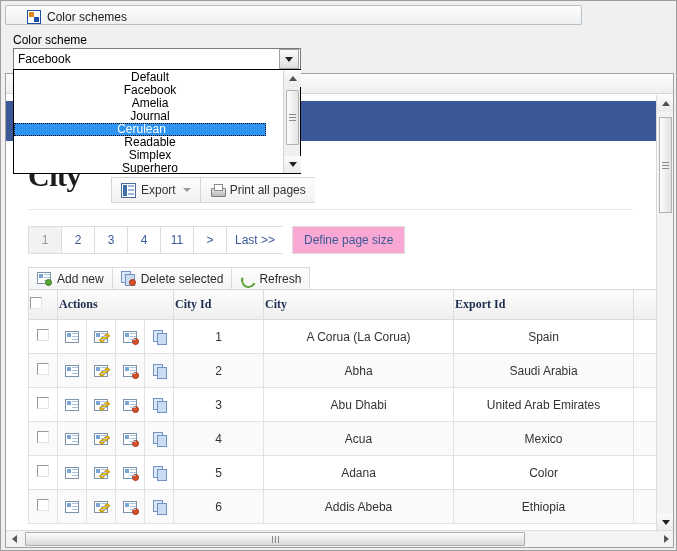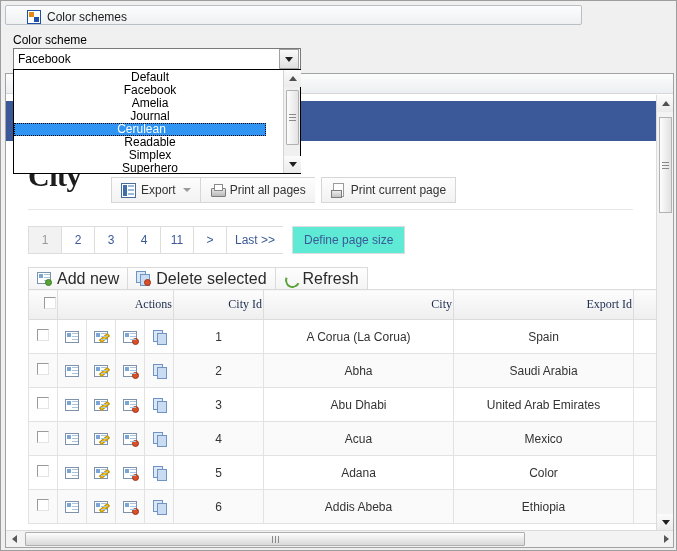--- a/index.html
+++ b/index.html
@@ -240,34 +240,34 @@
     min-width: 33px; padding: 0 8px;
     display: flex; align-items: center; justify-content: center;
     background: #ffffff; border: 1px solid #dddddd; border-right: none;
     color: #3b5998; font-size: 12px;
   }
   .pg:last-of-type { border-right: 1px solid #dddddd; }
   .pg.active { background: #f2f2f2; color: #999999; }
   .pg-gap { width: 9px; }
   .pg-standalone {
     padding: 0 11px; display:flex; align-items:center; justify-content:center;
-    background:#5eead4; border:1px solid #dddddd; color:#3b5998; font-size:12px;
+    background:#f9a8d4; border:1px solid #dddddd; color:#3b5998; font-size:12px;
   }
 
   
   #grid {
     position: absolute; left: 22px; top: 120px; width: 629px;
   }
   #grid-toolbar { display: flex; align-items: stretch; height: 23px; }
   .gt-btn {
     display: flex; align-items: center; gap: 5px;
     padding: 0 8px;
     background: linear-gradient(#fefefe,#f4f4f4);
     border: 1px solid #dadada; border-right: none;
-    font-size: 16px; color: #2b2b2b; white-space: nowrap;
+    font-size: 12px; color: #2b2b2b; white-space: nowrap;
   }
   .gt-btn:last-child { border-right: 1px solid #dadada; }
 
   .ico-card { width:14px;height:12px;border:1px solid #7e93ab;background:#fff;position:relative;}
   .ico-card::before{content:"";position:absolute;left:1px;top:1px;width:4px;height:4px;background:#7aa6d6;}
   .ico-card::after{content:"";position:absolute;left:6px;top:1px;width:6px;height:8px;
     background: repeating-linear-gradient(#a9c2de 0 1px, transparent 1px 3px);}
   .badge { position:absolute; width:7px;height:7px;border-radius:50%; right:-3px; bottom:-3px; }
   .badge.green { background:#5aa436; border:1px solid #3f7d22;}
   .badge.red { background:#d7502a; border:1px solid #a33317;}
@@ -283,21 +283,21 @@
   .ico-pencil{position:absolute;left:4px;top:4px;width:11px;height:4px;background:#f0c419;border:1px solid #b58a12;transform:rotate(-40deg);}
 
   table.grid-table {
     border-collapse: collapse; width: 629px; table-layout: fixed;
     margin-top: -1px;
   }
   table.grid-table th {
     background: linear-gradient(#fdfdfd,#eeeeee);
     border: 1px solid #dcdcdc;
     height: 30px; font-size: 12px; color: #1d2d4f;
-    font-weight: normal; text-align: right;
+    font-weight: bold; text-align: left;
     font-family: "Liberation Serif", serif;
   }
   table.grid-table td {
     border: 1px solid #e2e2e2;
     height: 34px; font-size: 12px; color: #333; text-align: center;
     background: #ffffff;
   }
   table.grid-table tr.alt td { background: #fafafa; }
   td.act { width: 29px; padding: 0; }
   td.chk, th.chk { width: 29px; }
@@ -381,24 +381,20 @@
           <div class="tb-btn">
             <span class="ico ico-export"></span>
             <span>Export</span>
             <span class="mini-caret"></span>
           </div>
           <div class="tb-btn">
             <span class="ico ico-print"></span>
             <span>Print all pages</span>
           </div>
           <div class="tb-sep"></div>
-          <div class="tb-btn">
-            <span class="ico ico-printdoc"></span>
-            <span>Print current page</span>
-          </div>
         </div>
 
         <hr class="rule">
 
         <div id="pager">
           <div class="pg active">1</div>
           <div class="pg">2</div>
           <div class="pg">3</div>
           <div class="pg">4</div>
           <div class="pg">11</div>

